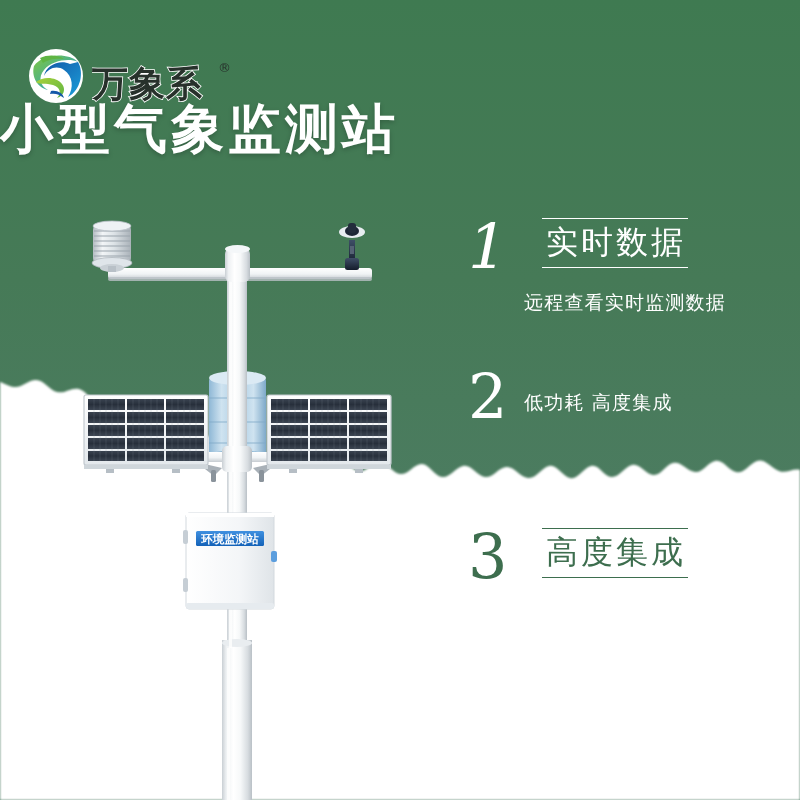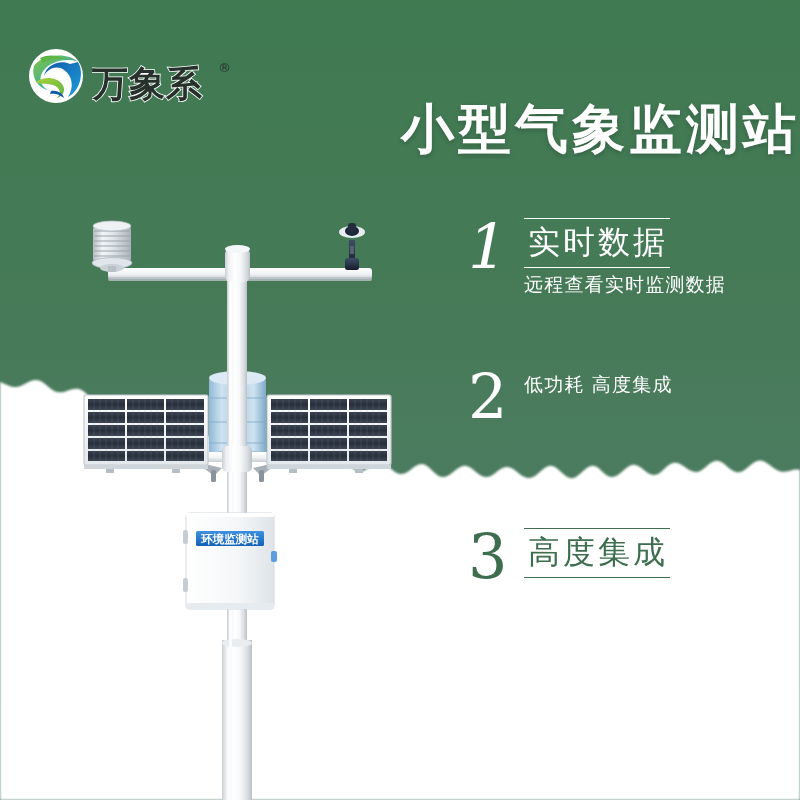--- a/index.html
+++ b/index.html
@@ -19,21 +19,21 @@
   .torn-svg{position:absolute;left:0;top:0;width:800px;height:800px;z-index:2;pointer-events:none;}
 
   
   .logo{position:absolute;left:26px;top:22px;width:215px;height:62px;z-index:12;display:flex;align-items:flex-end;margin-top:22px;}
   .logo-mark{position:relative;width:60px;height:60px;flex:0 0 60px;}
   .logo-word{margin-left:6px;height:46px;display:flex;align-items:center;}
   .logo-word svg{height:46px;}
 
   
   .title{
-    position:absolute;left:0;top:98px;width:800px;text-align:right;z-index:12;
+    position:absolute;left:0;top:98px;width:800px;text-align:left;z-index:12;
     font-family:"DejaVu Sans","Liberation Sans",sans-serif;
     font-size:53px;font-weight:bold;color:#ffffff;letter-spacing:4px;
     line-height:1.18;
     text-shadow:0 2px 5px rgba(0,0,0,0.22);
   }
 
   
   .feat{position:absolute;z-index:12;display:flex;align-items:flex-start;}
   .feat-num{
     font-family:"DejaVu Serif","Liberation Serif",serif;
@@ -42,24 +42,25 @@
     font-style:italic;
   }
   .feat-num.upright{font-style:normal;}
   .feat-body{flex:1 1 auto;padding-top:2px;}
   .feat-head{
     font-family:"DejaVu Sans","Liberation Sans",sans-serif;
     font-size:32px;letter-spacing:3px;font-weight:400;
     padding:5px 2px 6px 4px;line-height:1.15;
     border-top:1.4px solid currentColor;border-bottom:1.4px solid currentColor;
     display:inline-block;
+    margin-left:18px;
   }
   .feat-sub{
     font-family:"DejaVu Sans","Liberation Sans",sans-serif;
-    font-size:19px;letter-spacing:1.2px;margin-top:4px;line-height:1.3;
+    font-size:19px;letter-spacing:1.2px;margin-top:22px;line-height:1.3;
     white-space:nowrap;
   }
   .feat.on-green{color:#ffffff;}
   .feat.on-white{color:#3d6e4e;}
   .feat.on-white .feat-head{letter-spacing:3px;}
 
   #feat-1{left:468px;top:216px;width:320px;}
   #feat-2{left:468px;top:366px;width:320px;}
   #feat-3{left:468px;top:526px;width:320px;}
 

